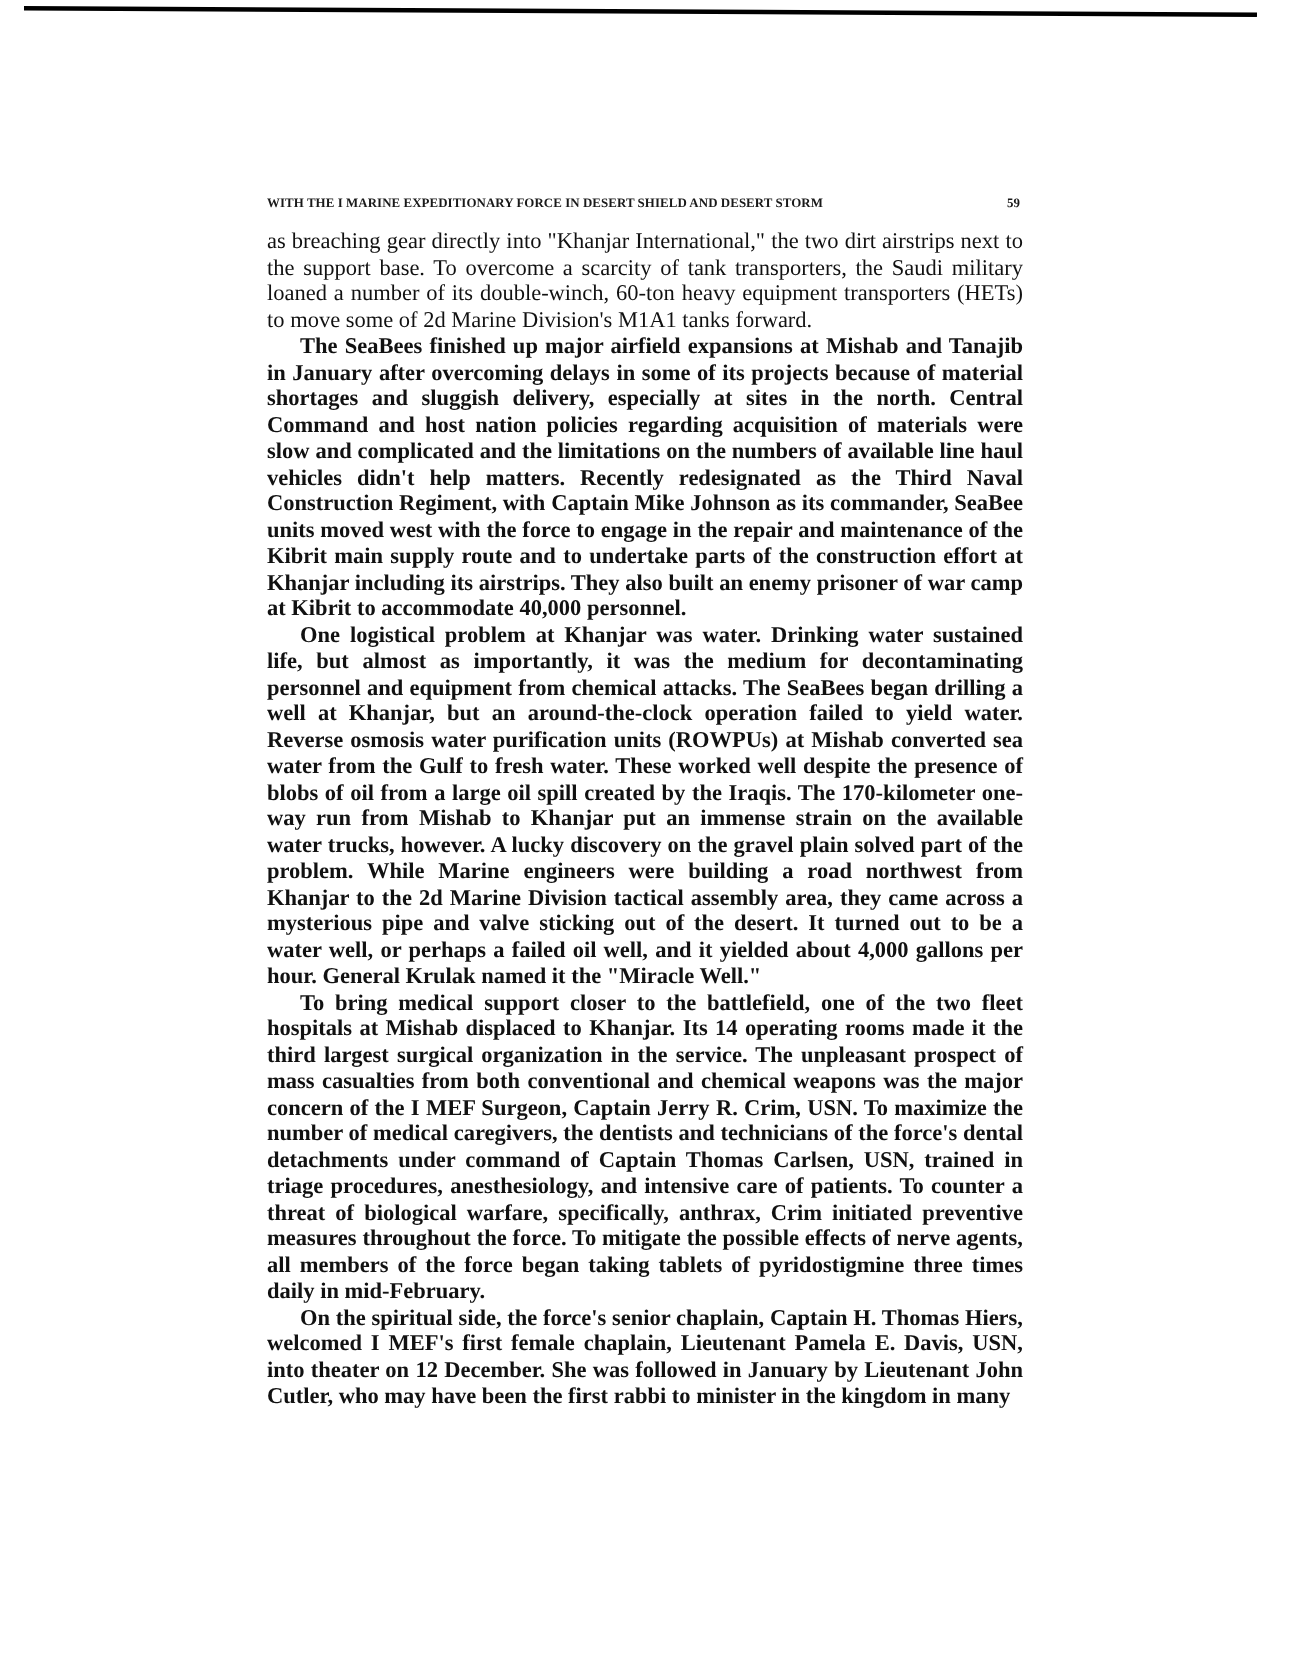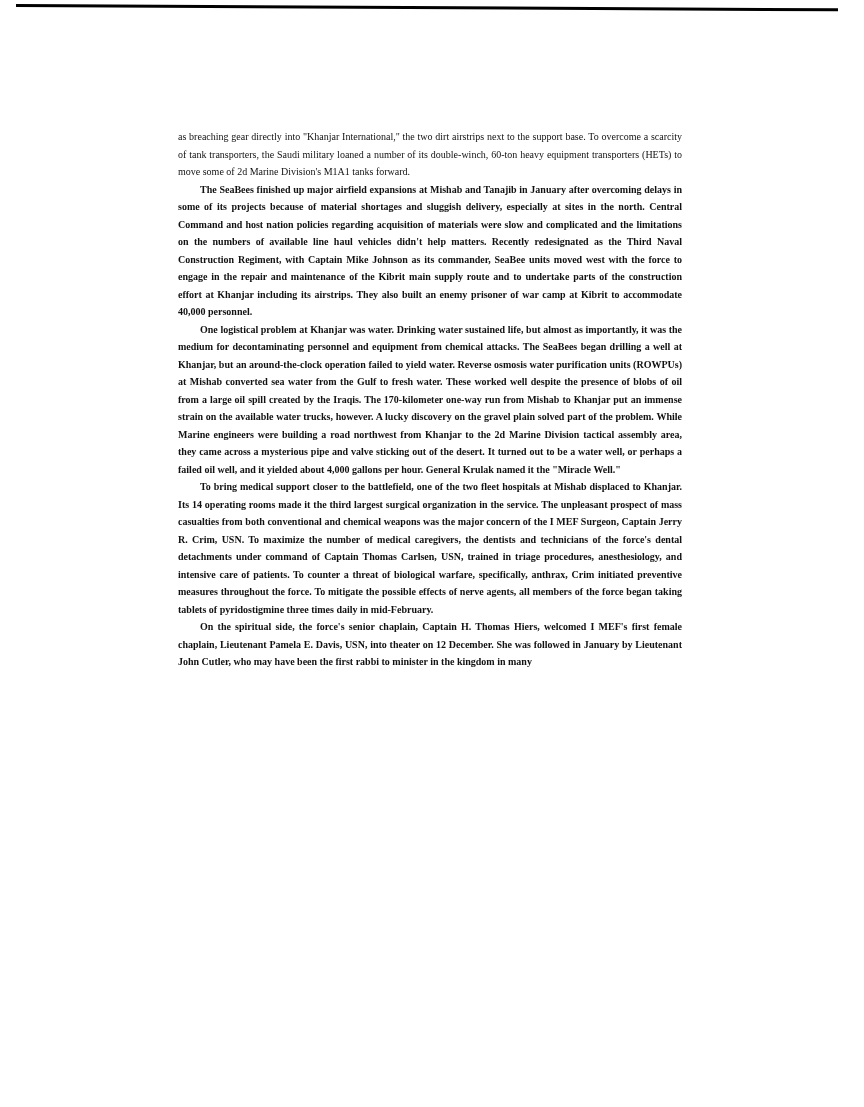--- a/index.html
+++ b/index.html
@@ -39,40 +39,44 @@
       letter-spacing: 0.05px;
       color: #1a1a1a;
       height: 14px;
       line-height: 14px;
       margin-bottom: 11px;
     }
     .running-head .page-num {
       padding-right: 2px;
     }
     .body-text {
-      font-size: 10px;
+      font-size: 15px;
       line-height: 17.5px;
       text-align: justify;
       hyphens: none;
     }
     .body-text p {
       margin: 0;
       text-indent: 0;
     }
     .body-text p.indent {
       text-indent: 22px;
       font-weight: bold;
     }
   </style>
 </head>
 <body>
 
 <div class="top-rule"></div>
 
 <div class="page">
+  <div class="running-head">
+    <span>WITH THE I MARINE EXPEDITIONARY FORCE IN DESERT SHIELD AND DESERT STORM</span>
+    <span class="page-num">59</span>
+  </div>
 
   <div class="body-text">
     <p>as breaching gear directly into "Khanjar International," the two dirt airstrips next to the support base.  To overcome a scarcity of tank transporters, the Saudi military loaned a number of its double-winch, 60-ton heavy equipment transporters (HETs) to move some of 2d Marine Division's M1A1 tanks forward.</p>
     <p class="indent">The SeaBees finished up major airfield expansions at Mishab and Tanajib in January after overcoming delays in some of its projects because of material shortages and sluggish delivery, especially at sites in the north.  Central Command and host nation policies regarding acquisition of materials were slow and complicated and the limitations on the numbers of available line haul vehicles didn't help matters.  Recently redesignated as the Third Naval Construction Regiment, with Captain Mike Johnson as its commander, SeaBee units moved west with the force to engage in the repair and maintenance of the Kibrit main supply route and to undertake parts of the construction effort at Khanjar including its airstrips.  They also built an enemy prisoner of war camp at Kibrit to accommodate 40,000 personnel.</p>
     <p class="indent">One logistical problem at Khanjar was water.  Drinking water sustained life, but almost as importantly, it was the medium for decontaminating personnel and equipment from chemical attacks.  The SeaBees began drilling a well at Khanjar, but an around-the-clock operation failed to yield water.  Reverse osmosis water purification units (ROWPUs) at Mishab converted sea water from the Gulf to fresh water.  These worked well despite the presence of blobs of oil from a large oil spill created by the Iraqis.  The 170-kilometer one-way run from Mishab to Khanjar put an immense strain on the available water trucks, however.  A lucky discovery on the gravel plain solved part of the problem. While Marine engineers were building a road northwest from Khanjar to the 2d Marine Division tactical assembly area, they came across a mysterious pipe and valve sticking out of the desert.  It turned out to be a water well, or perhaps a failed oil well, and it yielded about 4,000 gallons per hour.  General Krulak named it the "Miracle Well."</p>
     <p class="indent">To bring medical support closer to the battlefield, one of the two fleet hospitals at Mishab displaced to Khanjar.  Its 14 operating rooms made it the third largest surgical organization in the service.  The unpleasant prospect of mass casualties from both conventional and chemical weapons was the major concern of the I MEF Surgeon, Captain Jerry R. Crim, USN.  To maximize the number of medical caregivers, the dentists and technicians of the force's dental detachments under command of Captain Thomas Carlsen, USN, trained in triage procedures, anesthesiology, and intensive care of patients.  To counter a threat of biological warfare, specifically, anthrax, Crim initiated preventive measures throughout the force.  To mitigate the possible effects of nerve agents, all members of the force began taking tablets of pyridostigmine three times daily in mid-February.</p>
     <p class="indent">On the spiritual side, the force's senior chaplain, Captain H. Thomas Hiers, welcomed I MEF's first female chaplain, Lieutenant Pamela E. Davis, USN, into theater on 12 December.  She was followed in January by Lieutenant John Cutler, who may have been the first rabbi to minister in the kingdom in many</p>
   </div>
 </div>
 

